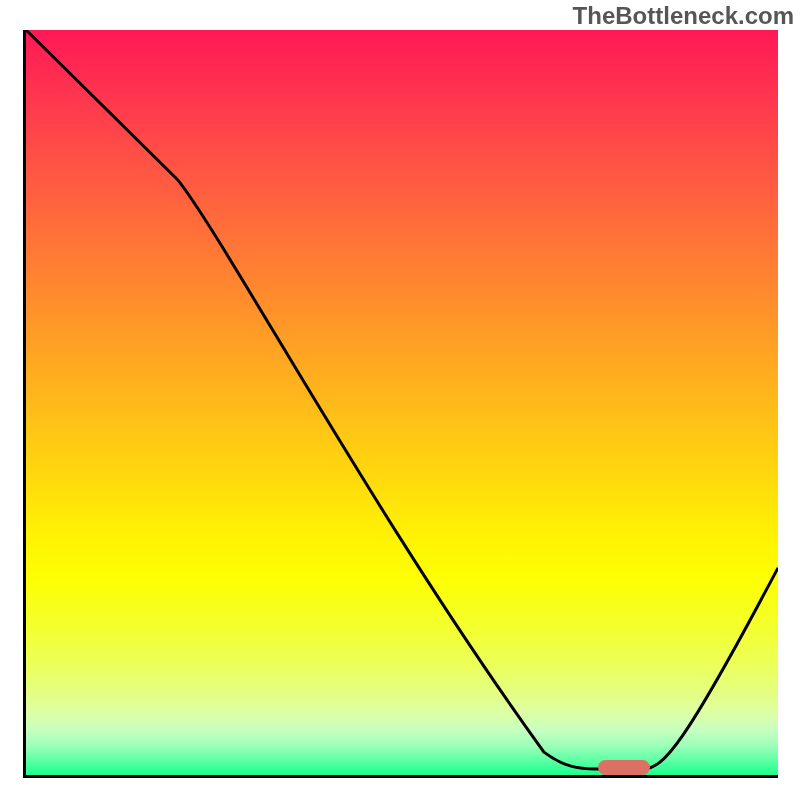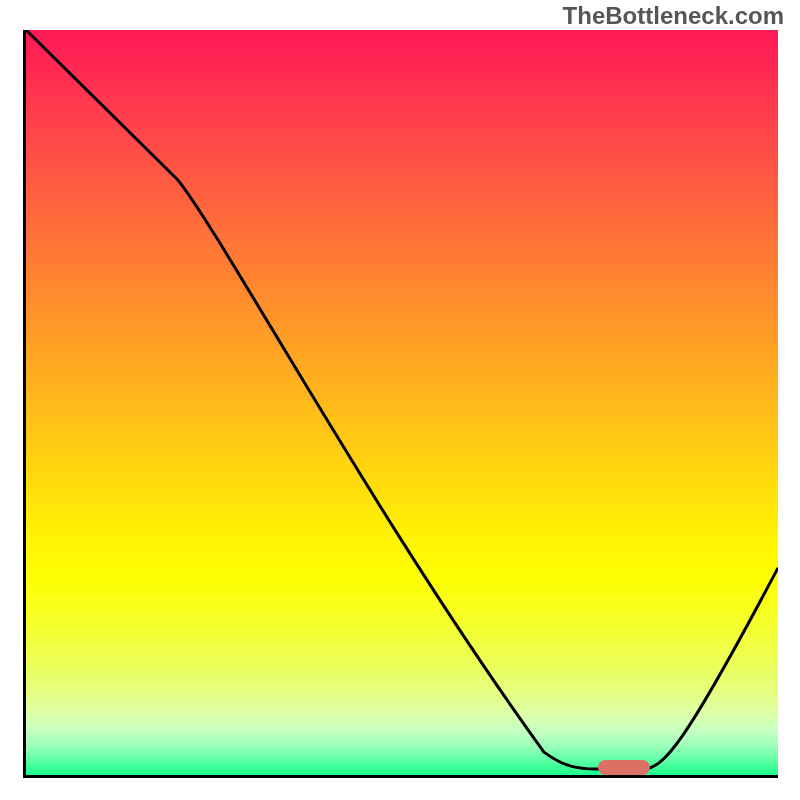--- a/index.html
+++ b/index.html
@@ -5,21 +5,21 @@
   * { margin: 0; padding: 0; box-sizing: border-box; }
   html, body { width: 800px; height: 800px; overflow: hidden; background: #ffffff; }
   .container {
     position: relative;
     width: 800px;
     height: 800px;
   }
   .attribution {
     position: absolute;
     top: 2px;
-    right: 16px;
+    right: 6px;
     font-family: Arial, Helvetica, sans-serif;
     font-size: 24px;
     font-weight: bold;
     color: #565656;
     z-index: 10;
   }
   .plot-area {
     position: absolute;
     left: 23px;
     top: 30px;

